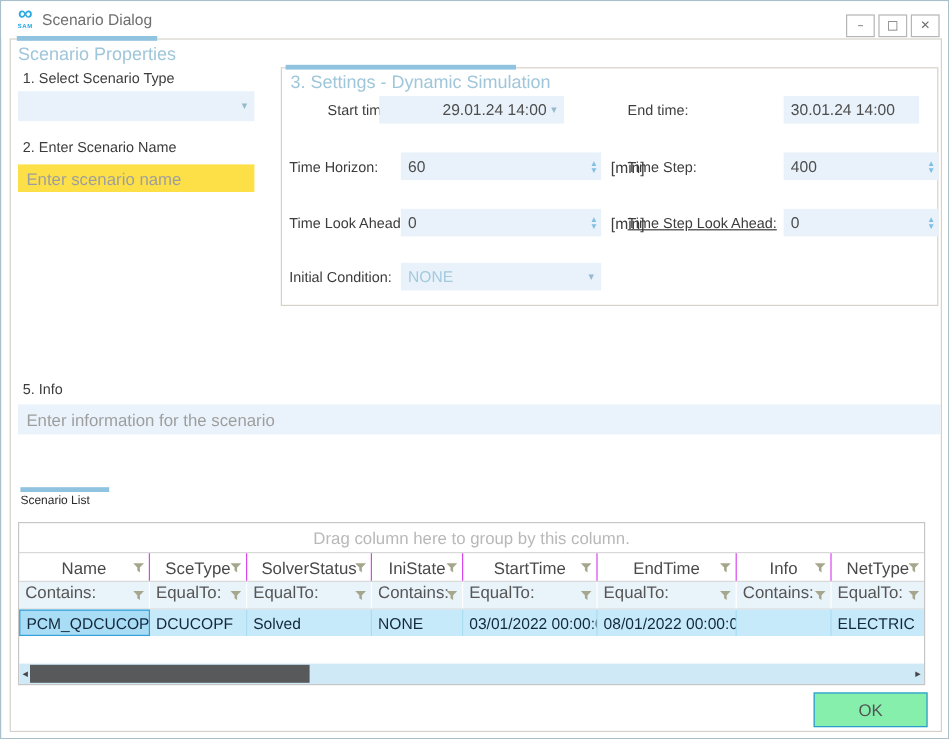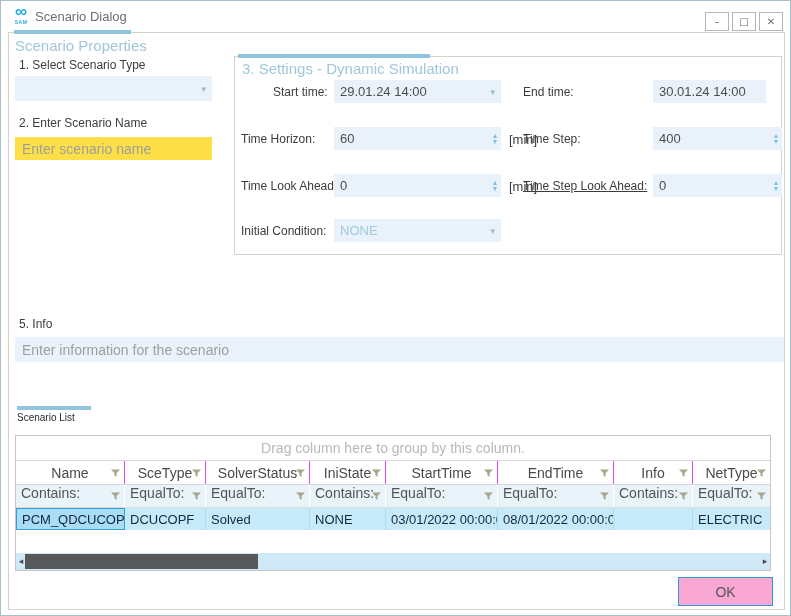--- a/index.html
+++ b/index.html
@@ -53,21 +53,21 @@
            color:#13283c; padding-left:5px; white-space:nowrap; overflow:hidden; }
   .dcell.sel { background:#a9dcf5; border:1px solid #35a0d8; }
   .hcell.last,.fcell.last,.dcell.last { flex:1; border-right:0; }
   .funnel { position:absolute; right:4px; top:50%; transform:translateY(-50%); display:inline-flex; }
   .spacer { flex:1; }
   
   .hscroll { height:17px; background:#cfe9f7; position:relative; display:flex; align-items:center; }
   .scroll-arrow { width:10px; text-align:center; color:#474747; font-size:9px; line-height:17px; cursor:pointer; }
   .scroll-thumb { position:absolute; left:9px; top:1px; width:233px; height:15px; background:#58595b; cursor:grab; }
   
-  .ok-btn { position:absolute; left:677px; top:576px; width:95px; height:29px; background:#f9a8d4;
+  .ok-btn { position:absolute; left:677px; top:576px; width:95px; height:29px; background:#86efac;
             border:1px solid #2c9ad4; font-size:14px; color:#555; cursor:pointer;
             font-family:"Liberation Sans","DejaVu Sans",sans-serif; }
 </style>
 </head>
 <body>
 
 <div class="window">
 
   <div class="titlebar">
     <div class="applogo">
@@ -98,21 +98,21 @@
     <span class="dd-arrow">▾</span>
   </div>
   <div class="lbl" style="left:18px; top:115px;">2. Enter Scenario Name</div>
   <input class="text-input" style="left: 14px; top: 136px; width: 197px; height: 23px; background: #fde047;" placeholder="Enter scenario name">
 
   <div class="settings-box"></div>
   <div class="accent" style="left:237px; top:53px; width:192px;"></div>
   <div class="sec-header" style="left:241px; top:59px;">3. Settings - Dynamic Simulation</div>
 
   <div class="lbl" style="left:240px; top:84px;margin-left:32px;">Start time:</div>
-  <div class="field" style="left:333px; top:79px; width:167px;">
+  <div class="field" style="left:315px; top:79px; width:154px;text-align:right;">
     <span class="val">29.01.24 14:00</span>
     <span class="dd-arrow">▾</span>
   </div>
   <div class="lbl" style="left:522px; top:84px;">End time:</div>
   <div class="field" style="left:652px; top:79px; width:113px;">
     <span class="val">30.01.24 14:00</span>
   </div>
 
   <div class="lbl" style="left:240px; top:131px;">Time Horizon:</div>
   <div class="field" style="left:333px; top:126px; width:167px;">

